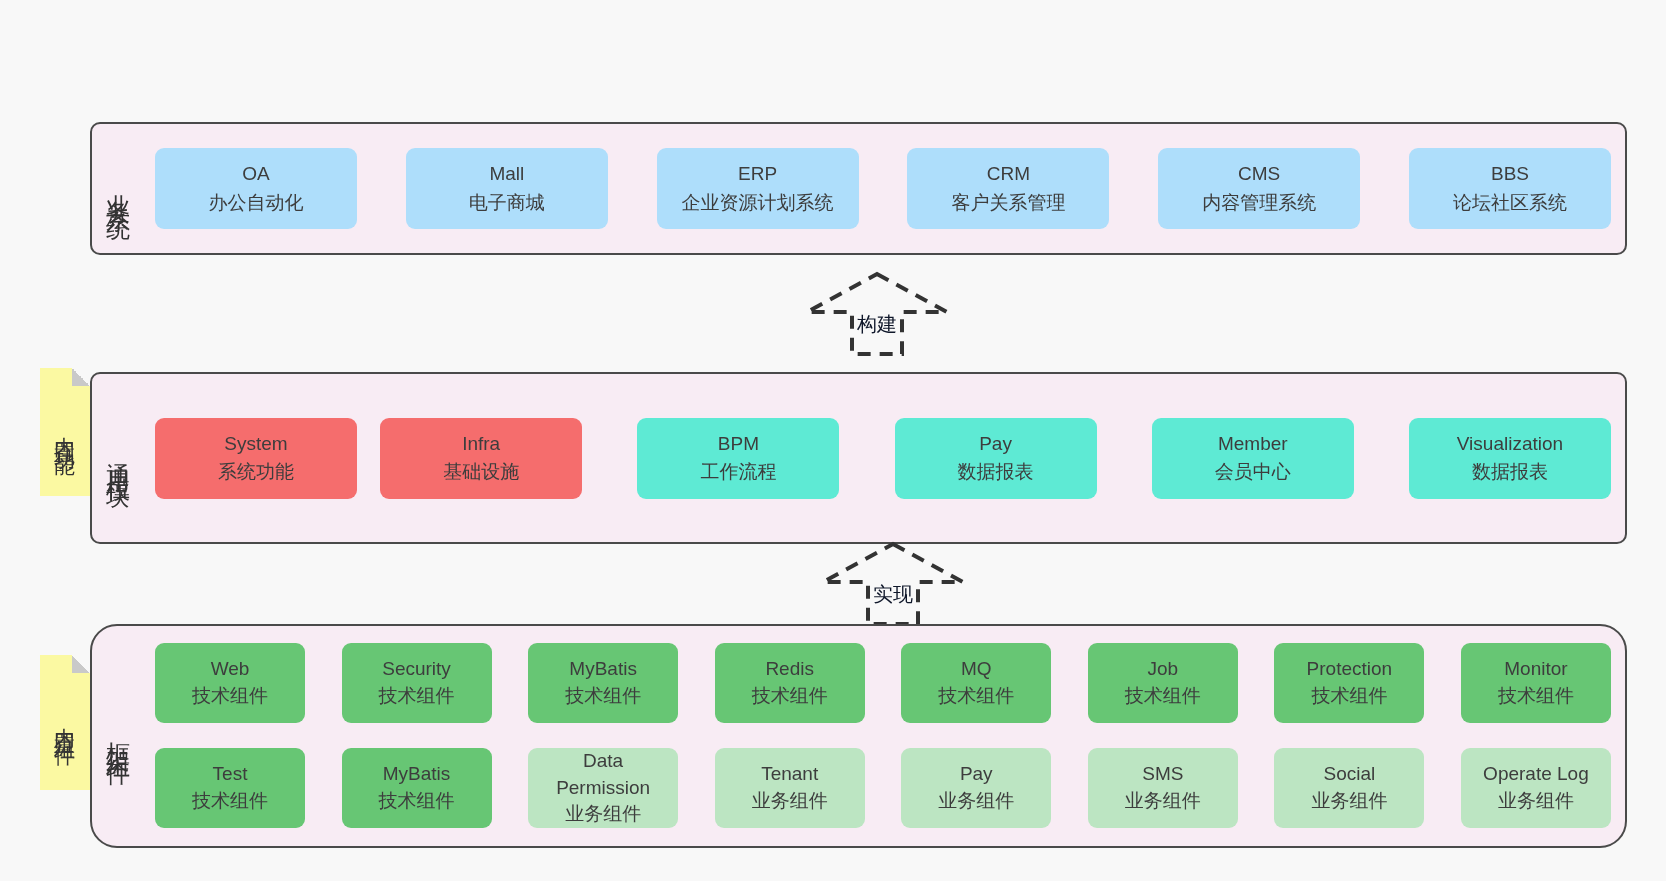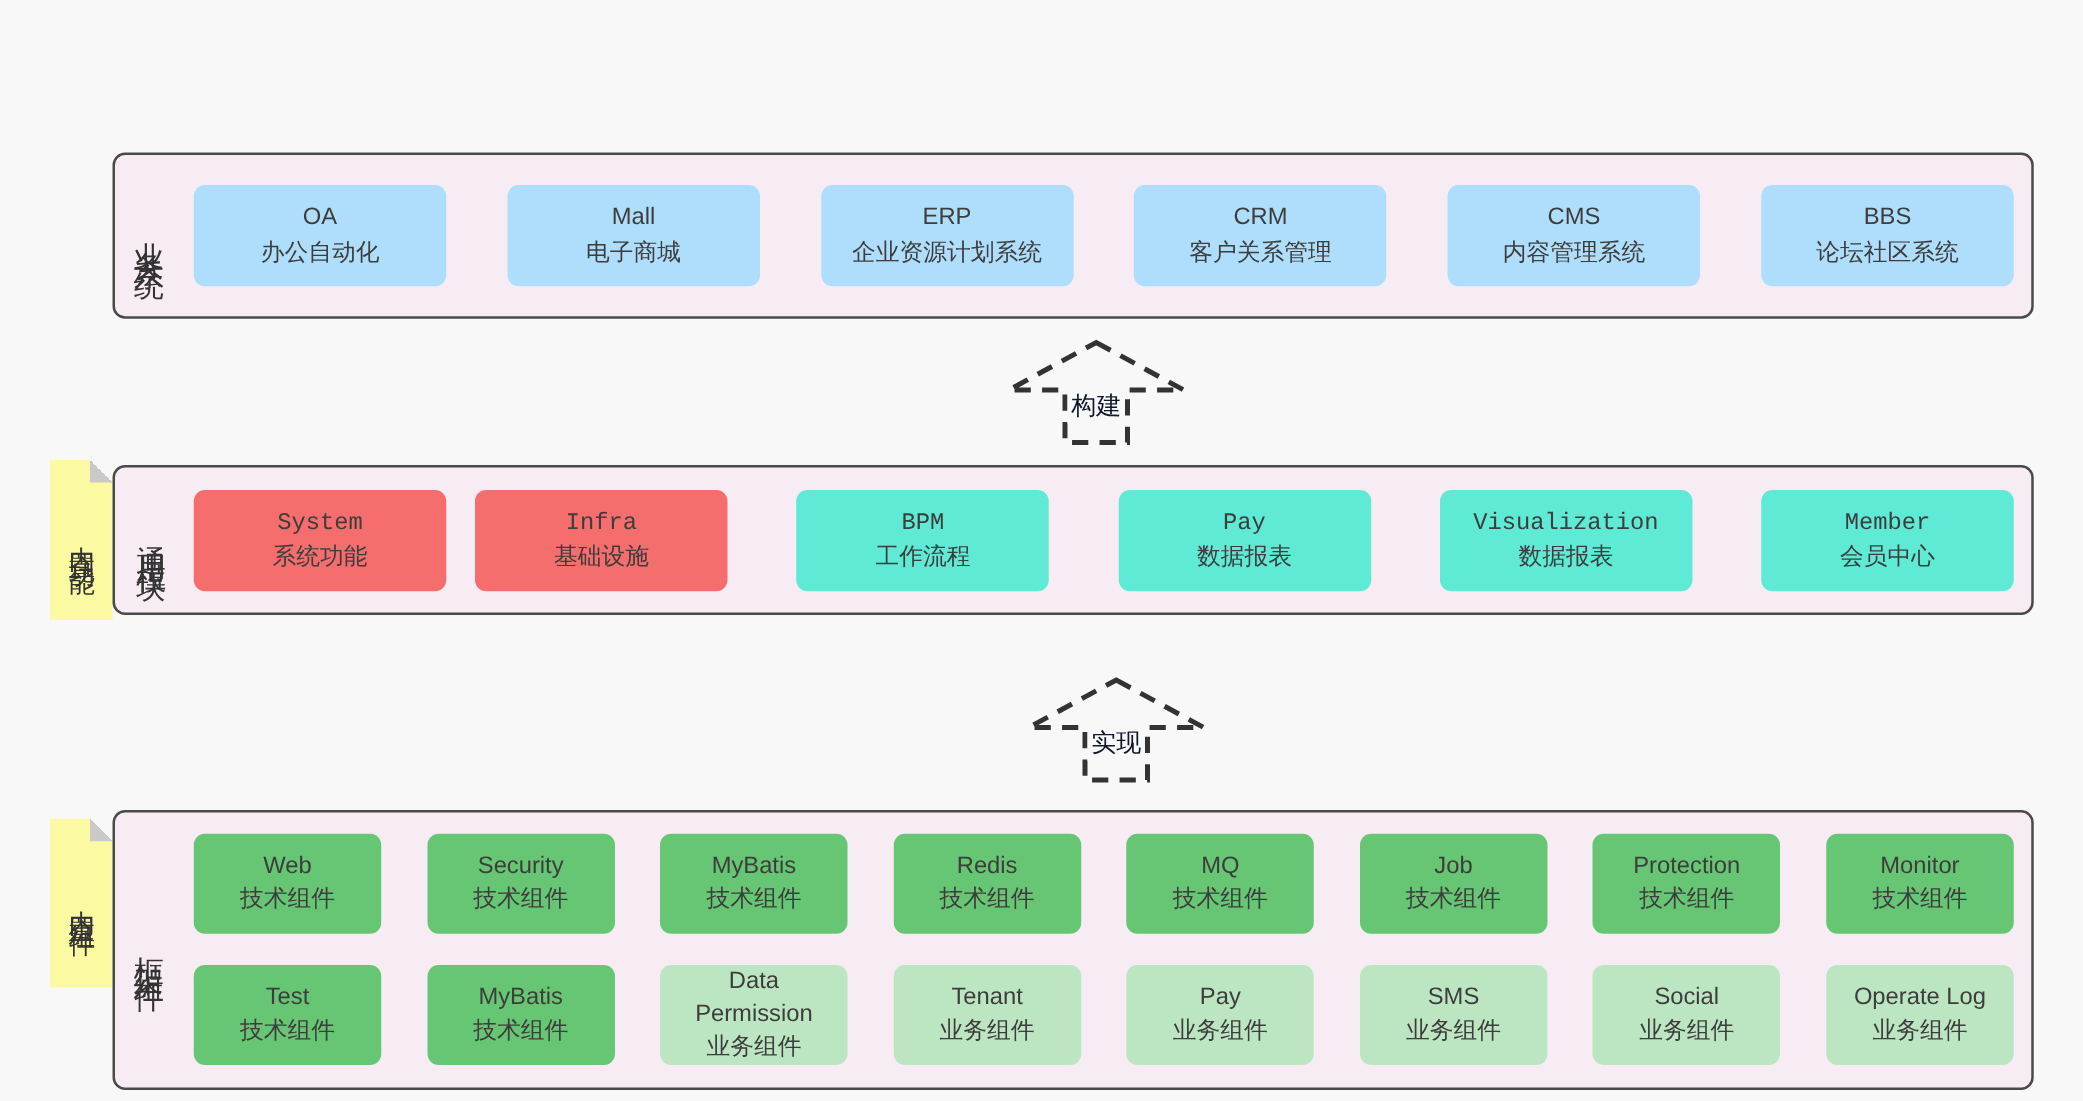--- a/index.html
+++ b/index.html
@@ -9,22 +9,22 @@
     background:#f8f8f8; overflow:hidden;
     font-family:"Liberation Sans", sans-serif;
     color:#3d3d3d;
   }
   
   .panel {
     position:absolute; left:90px; width:1537px;
     background:#f8ecf4; border:2px solid #4a4a4a; border-radius:10px;
   }
   #panel-business   { top:122px; height:133px; }
-  #panel-modules    { top:372px; height:120px;font-family:Liberation Mono, monospace; }
-  #panel-components { top:648px; height:224px; }
+  #panel-modules    { top:372px; height:172px; }
+  #panel-components { top:624px; height:224px;border-radius:27px; }
 
   .side-label {
     position:absolute; left:14px; top:50%; transform:translateY(-50%);
     writing-mode:vertical-rl; text-orientation:upright;
     font-size:24px; letter-spacing:7px; color:#333; line-height:1;
     white-space:nowrap;
   }
 
   
   .box-row {
@@ -142,26 +142,26 @@
         </div>
         <div class="box c-pink">
           <div class="en">BPM</div>
           <div class="zh">工作流程</div>
         </div>
         <div class="box c-pink">
           <div class="en">Pay</div>
           <div class="zh">数据报表</div>
         </div>
         <div class="box c-pink">
+          <div class="en">Member</div>
+          <div class="zh">会员中心</div>
+        </div>
+        <div class="box c-pink">
           <div class="en">Visualization</div>
           <div class="zh">数据报表</div>
-        </div>
-        <div class="box c-pink">
-          <div class="en">Member</div>
-          <div class="zh">会员中心</div>
         </div>
       </div>
   </div>
 
   <div class="arrow" id="arrow-implement">
     <svg width="150" height="88" viewBox="0 0 150 88">
       <polygon points="75,4 145,42 100,42 100,84 50,84 50,42 5,42" fill="none" stroke="#333333" stroke-width="4" stroke-dasharray="13 9"></polygon>
     </svg>
     <span class="arrow-label">实现</span>
   </div>

